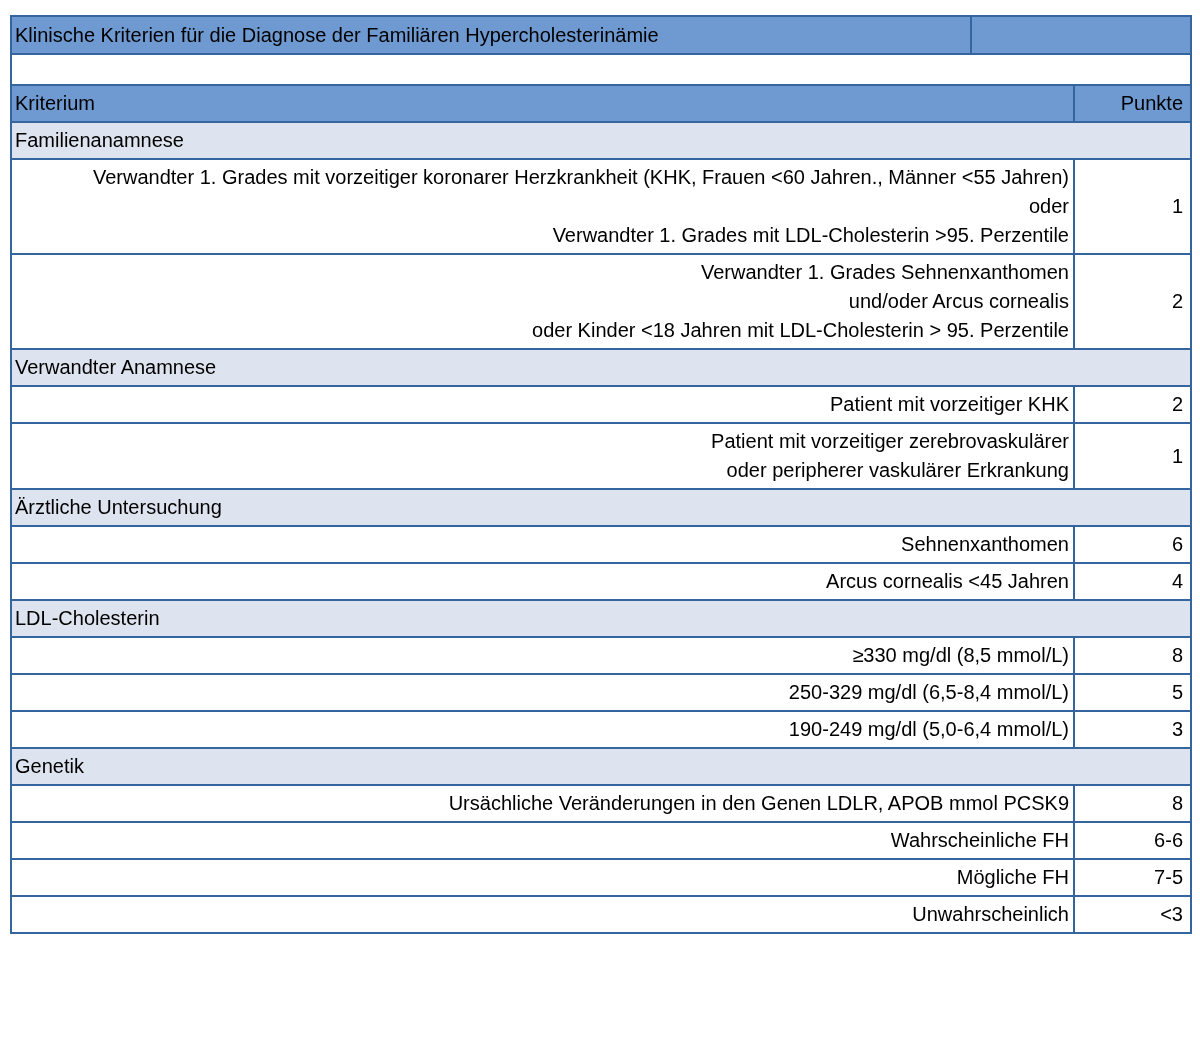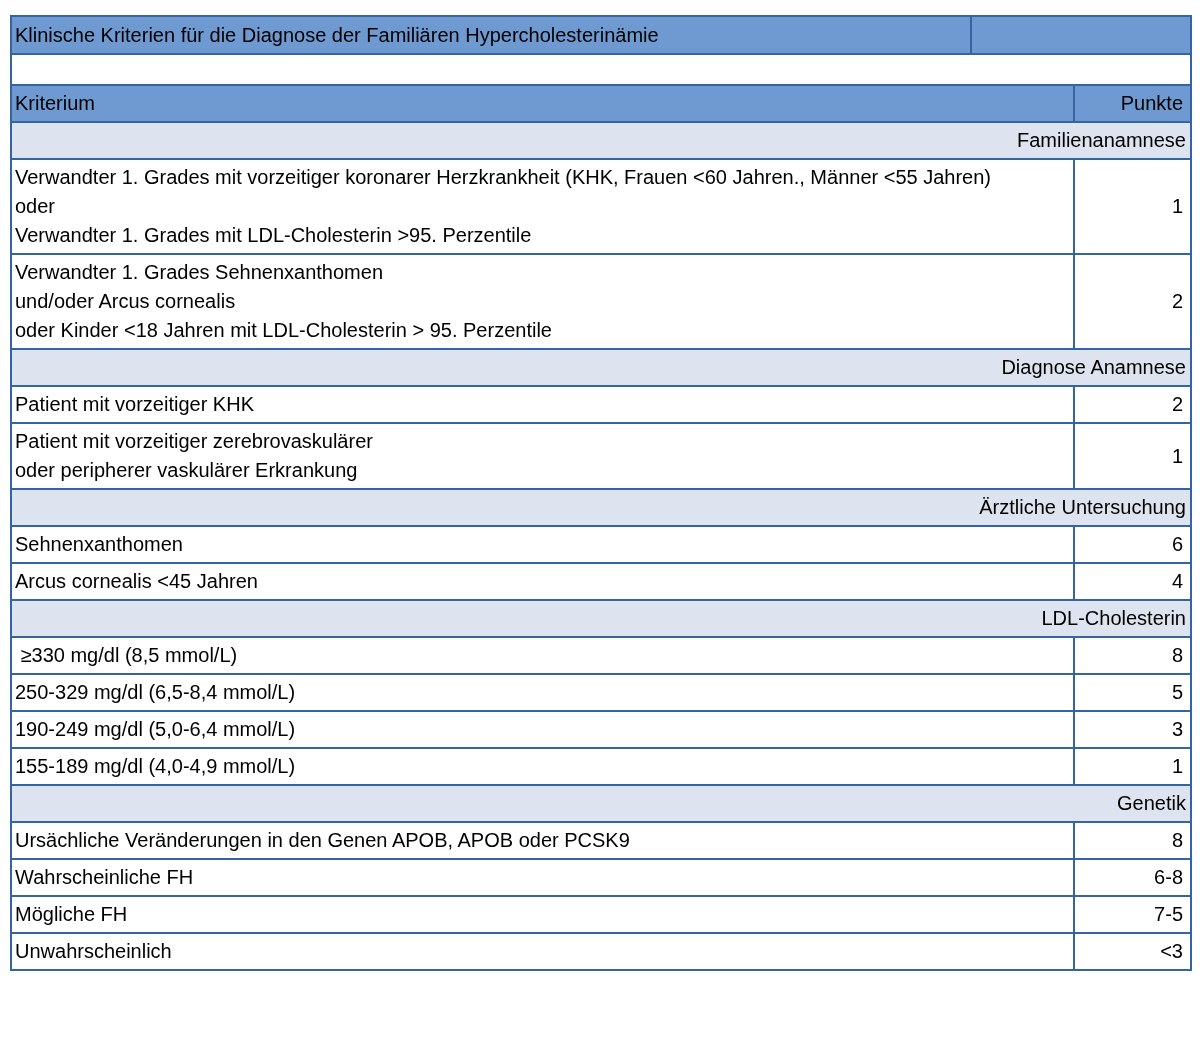--- a/index.html
+++ b/index.html
@@ -20,22 +20,22 @@
     border: 2px solid #35659F;
     font-size: 20px;
     padding: 0 11px;
     vertical-align: middle;
     overflow: hidden;
   }
   .blue  { background: #6F9AD1; }
   .r-title td   { height: 38px; margin-top: 43px; }
   .r-empty td   { height: 31px; background: #ffffff; }
   .r-head td    { height: 32px; }
-  .r-section td { height: 31px; background: #DEE4EF; text-align: right; }
-  .r-data td    { height: 33px; background: #ffffff; }
+  .r-section td { height: 31px; background: #DEE4EF; }
+  .r-data td    { height: 33px; background: #ffffff; text-align: right; }
   .crit {
     white-space: pre-wrap;
     line-height: 29px;
     padding: 3px 4px 3px 3px;
     text-align: left;
   }
   .pts {
     text-align: right;
     padding-right: 7px;
     line-height: 29px;
@@ -76,21 +76,21 @@
         <td class="pts">1</td>
       </tr>
       <tr class="r-data">
         <td colspan="2" class="crit">Verwandter 1. Grades Sehnenxanthomen
 und/oder Arcus cornealis
 oder Kinder &lt;18 Jahren mit LDL-Cholesterin &gt; 95. Perzentile</td>
         <td class="pts">2</td>
       </tr>
 
       <tr class="r-section">
-        <td colspan="3" class="crit">Diagnose Anamnese</td>
+        <td colspan="3" class="crit">Verwandter Anamnese</td>
       </tr>
       <tr class="r-data">
         <td colspan="2" class="crit">Patient mit vorzeitiger KHK</td>
         <td class="pts">2</td>
       </tr>
       <tr class="r-data">
         <td colspan="2" class="crit">Patient mit vorzeitiger zerebrovaskulärer
 oder peripherer vaskulärer Erkrankung</td>
         <td class="pts">1</td>
       </tr>
@@ -115,36 +115,32 @@
         <td class="pts">8</td>
       </tr>
       <tr class="r-data">
         <td colspan="2" class="crit">250-329 mg/dl (6,5-8,4 mmol/L)</td>
         <td class="pts">5</td>
       </tr>
       <tr class="r-data">
         <td colspan="2" class="crit">190-249 mg/dl (5,0-6,4 mmol/L)</td>
         <td class="pts">3</td>
       </tr>
-      <tr class="r-data">
-        <td colspan="2" class="crit">155-189 mg/dl (4,0-4,9 mmol/L)</td>
-        <td class="pts">1</td>
-      </tr>
 
       <tr class="r-section">
         <td colspan="3" class="crit">Genetik</td>
       </tr>
       <tr class="r-data">
-        <td colspan="2" class="crit">Ursächliche Veränderungen in den Genen APOB, APOB oder PCSK9</td>
+        <td colspan="2" class="crit">Ursächliche Veränderungen in den Genen LDLR, APOB mmol PCSK9</td>
         <td class="pts">8</td>
       </tr>
 
       <tr class="r-data">
         <td colspan="2" class="crit">Wahrscheinliche FH</td>
-        <td class="pts">6-8</td>
+        <td class="pts">6-6</td>
       </tr>
       <tr class="r-data">
         <td colspan="2" class="crit">Mögliche FH</td>
         <td class="pts">7-5</td>
       </tr>
       <tr class="r-data">
         <td colspan="2" class="crit">Unwahrscheinlich</td>
         <td class="pts">&lt;3</td>
       </tr>
     </tbody>

